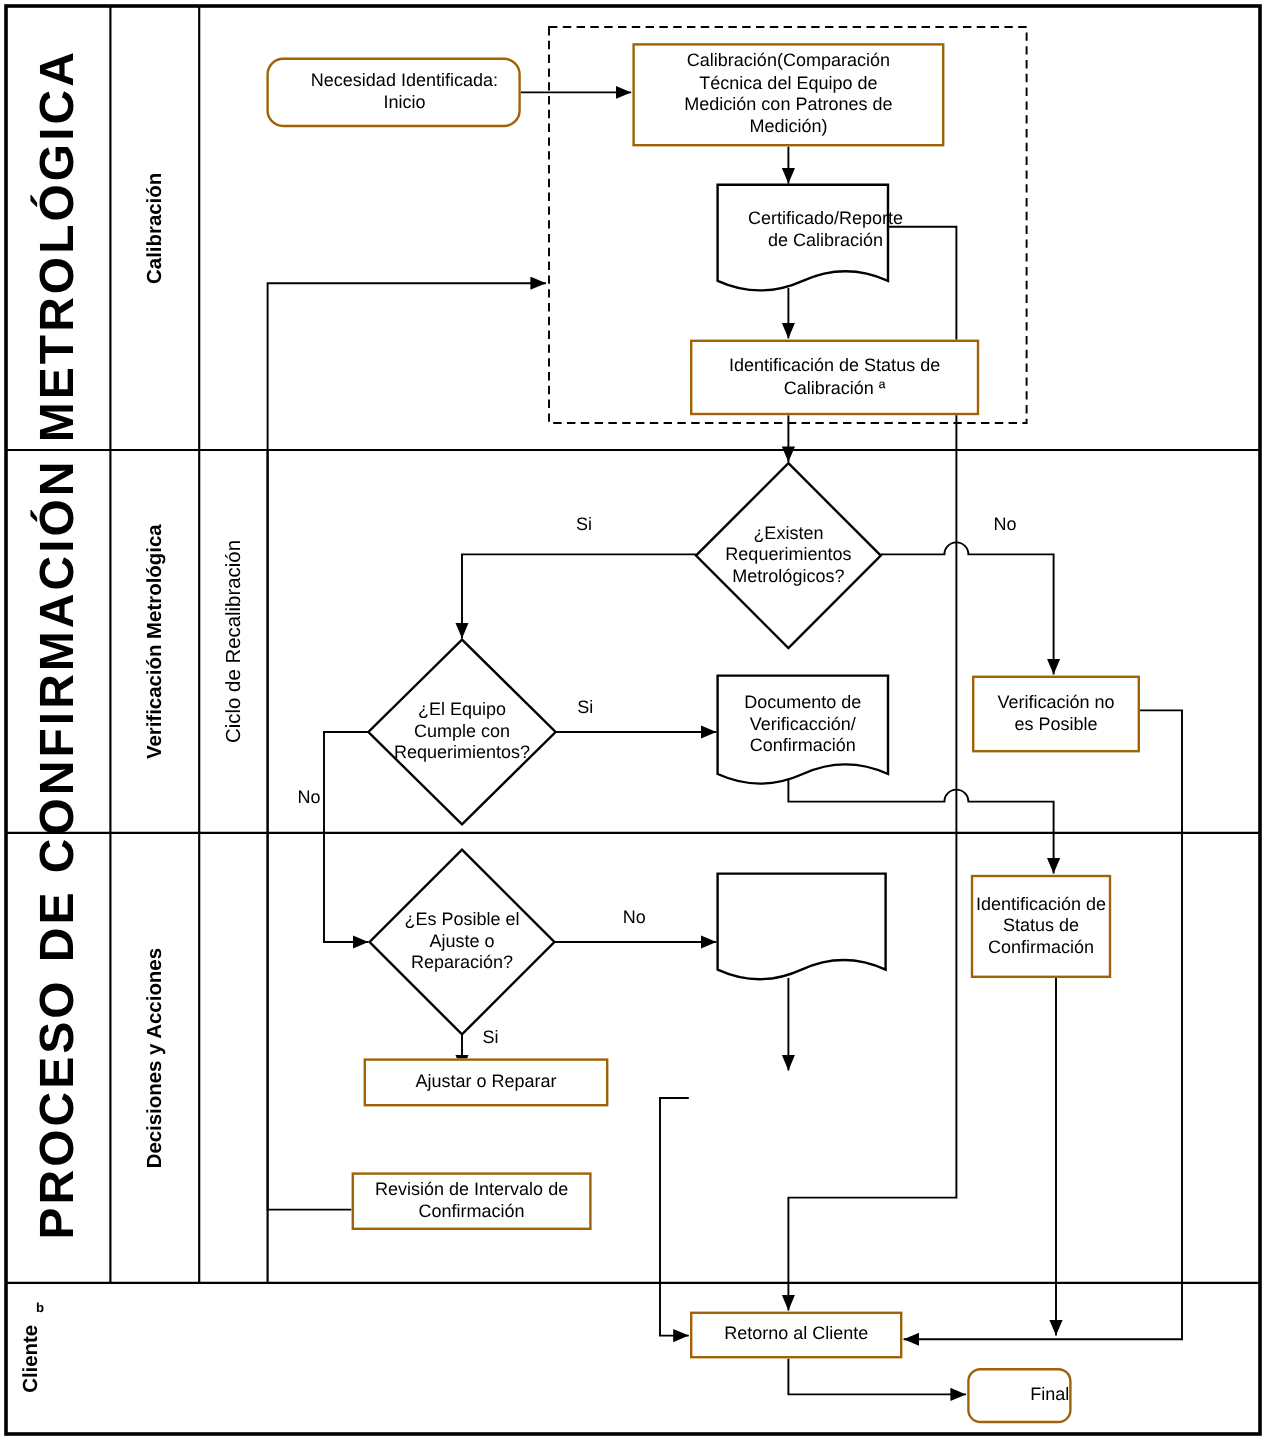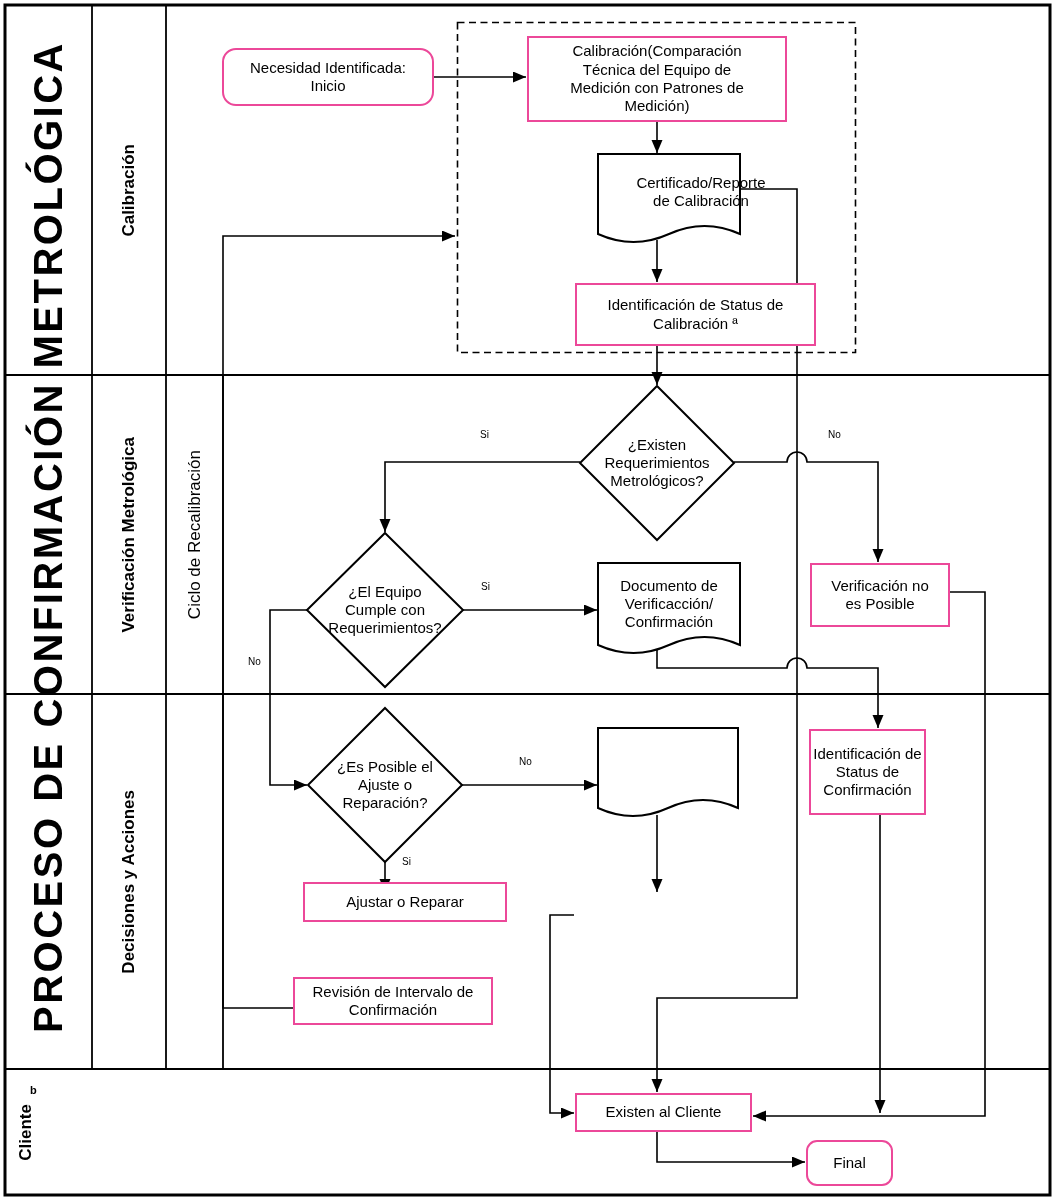--- a/index.html
+++ b/index.html
@@ -1,25 +1,25 @@
 <!DOCTYPE html>
 <html><head>
 <meta charset="utf-8">
 <style>
   html,body{margin:0;padding:0;background:#fff;}
   #canvas{position:relative;width:1058px;height:1200px;background:#fff;
           font-family:"Liberation Sans","DejaVu Sans",sans-serif;color:#000;overflow:hidden;}
   #wires{position:absolute;left:0;top:0;width:1058px;height:1200px;}
   .node{position:absolute;display:flex;align-items:center;justify-content:center;
         text-align:center;font-size:15px;line-height:1.22;background:#fff;
-        border:2px solid #ec4899;box-sizing:border-box;}
+        border:2px solid #a16207;box-sizing:border-box;}
   .node.naked{border:none;background:transparent;}
   .node .txt{display:inline-block;}
-  .rounded{border-radius:14px;}
-  .elabel{position:absolute;font-size:10px;line-height:1;}
+  .rounded{border-radius:14px;justify-content:flex-end;}
+  .elabel{position:absolute;font-size:15px;line-height:1;}
   .lane{position:absolute;display:flex;align-items:center;justify-content:center;}
   .vtext{writing-mode:vertical-rl;transform:rotate(180deg);white-space:nowrap;}
   .lane-title{font-weight:bold;font-size:40px;letter-spacing:2.5px;}
   .lane-label{font-weight:bold;font-size:17px;}
   .lane-sub{font-size:17px;font-weight:normal;}
   .sup-b{position:absolute;font-size:11px;font-weight:bold;}
 </style>
 </head>
 <body>
 
@@ -96,21 +96,21 @@
   <span class="sup-b" style="left:30px;top:1084px">b</span>
 
   <div class="node rounded" style="left:222px;top:48px;width:212px;height:58px">
     <span class="txt" style="max-width:190px">Necesidad Identificada: Inicio</span>
   </div>
 
   <div class="node" style="left:527px;top:36px;width:260px;height:86px">
     <span class="txt" style="max-width:208px">Calibración(Comparación Técnica del Equipo de Medición con Patrones de Medición)</span>
   </div>
 
-  <div class="node naked" style="left:630px;top:156px;width:142px;height:72px">
+  <div class="node naked" style="left:617px;top:156px;width:142px;height:72px">
     <span class="txt" style="max-width:140px">Certificado/Reporte de Calibración</span>
   </div>
 
   <div class="node" style="left:575px;top:283px;width:241px;height:63px">
     <span class="txt" style="max-width:178px">Identificación de Status de Calibración ª</span>
   </div>
 
   <div class="node naked" style="left:592px;top:408px;width:130px;height:110px">
     <span class="txt" style="max-width:130px">¿Existen Requerimientos Metrológicos?</span>
   </div>
@@ -139,21 +139,21 @@
   <div class="node" style="left:303px;top:882px;width:204px;height:40px">
     <span class="txt" style="max-width:170px">Ajustar o Reparar</span>
   </div>
 
   <div class="node" style="left:293px;top:977px;width:200px;height:48px">
     <span class="txt" style="max-width:170px">Revisión de Intervalo de Confirmación</span>
   </div>
 
 
   <div class="node" style="left:575px;top:1093px;width:177px;height:39px">
-    <span class="txt" style="max-width:170px">Existen al Cliente</span>
+    <span class="txt" style="max-width:170px">Retorno al Cliente</span>
   </div>
 
   <div class="node rounded" style="left:806px;top:1140px;width:87px;height:46px;border-radius:11px">
     <span class="txt">Final</span>
   </div>
 
   <span class="elabel" style="left:480px;top:430px">Si</span>
   <span class="elabel" style="left:828px;top:430px">No</span>
   <span class="elabel" style="left:481px;top:582px">Si</span>
   <span class="elabel" style="left:248px;top:657px">No</span>

